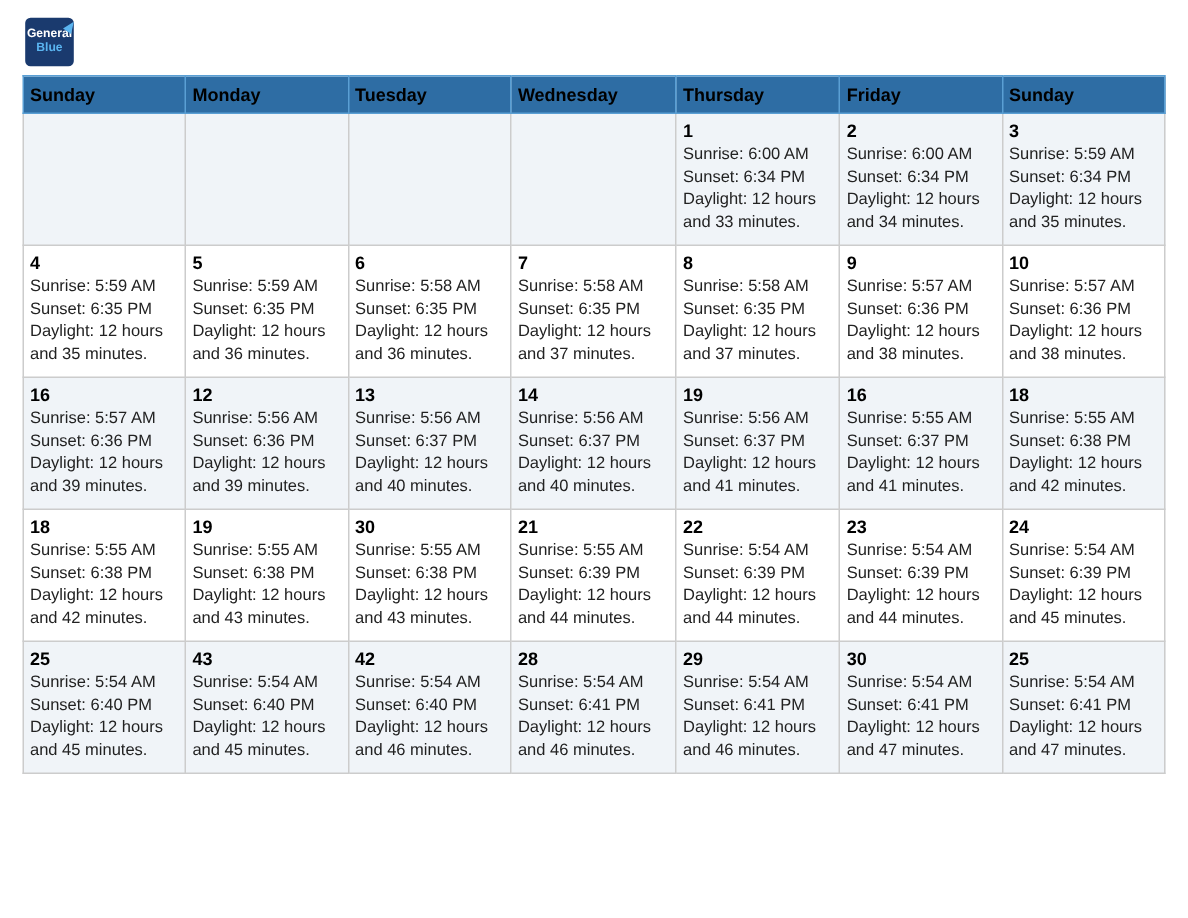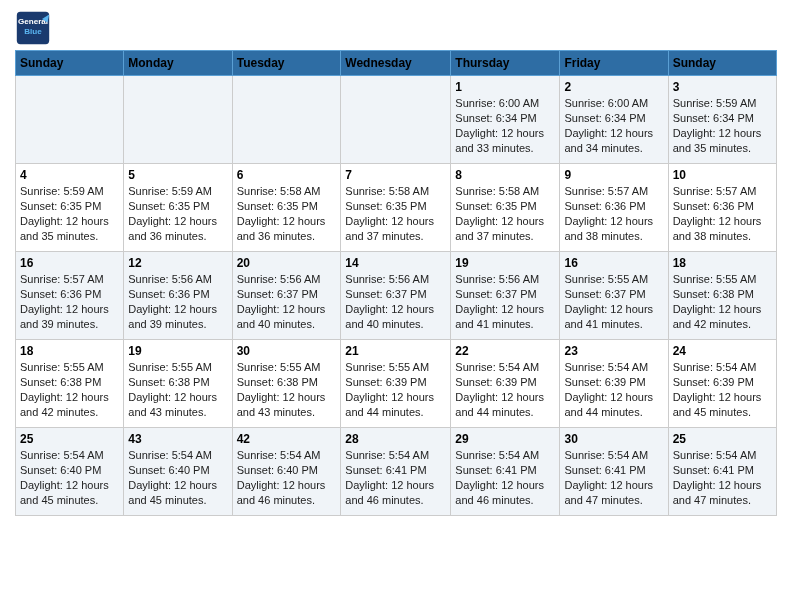--- a/index.html
+++ b/index.html
@@ -198,21 +198,21 @@
 and 39 minutes.</div>
         </td>
         <td>
           <span class="day-num">12</span>
           <div class="day-info" style="white-space: pre-line;">Sunrise: 5:56 AM
 Sunset: 6:36 PM
 Daylight: 12 hours
 and 39 minutes.</div>
         </td>
         <td>
-          <span class="day-num">20</span>
+          <span class="day-num">13</span>
           <div class="day-info" style="white-space: pre-line;">Sunrise: 5:56 AM
 Sunset: 6:37 PM
 Daylight: 12 hours
 and 40 minutes.</div>
         </td>
         <td>
           <span class="day-num">14</span>
           <div class="day-info" style="white-space: pre-line;">Sunrise: 5:56 AM
 Sunset: 6:37 PM
 Daylight: 12 hours

